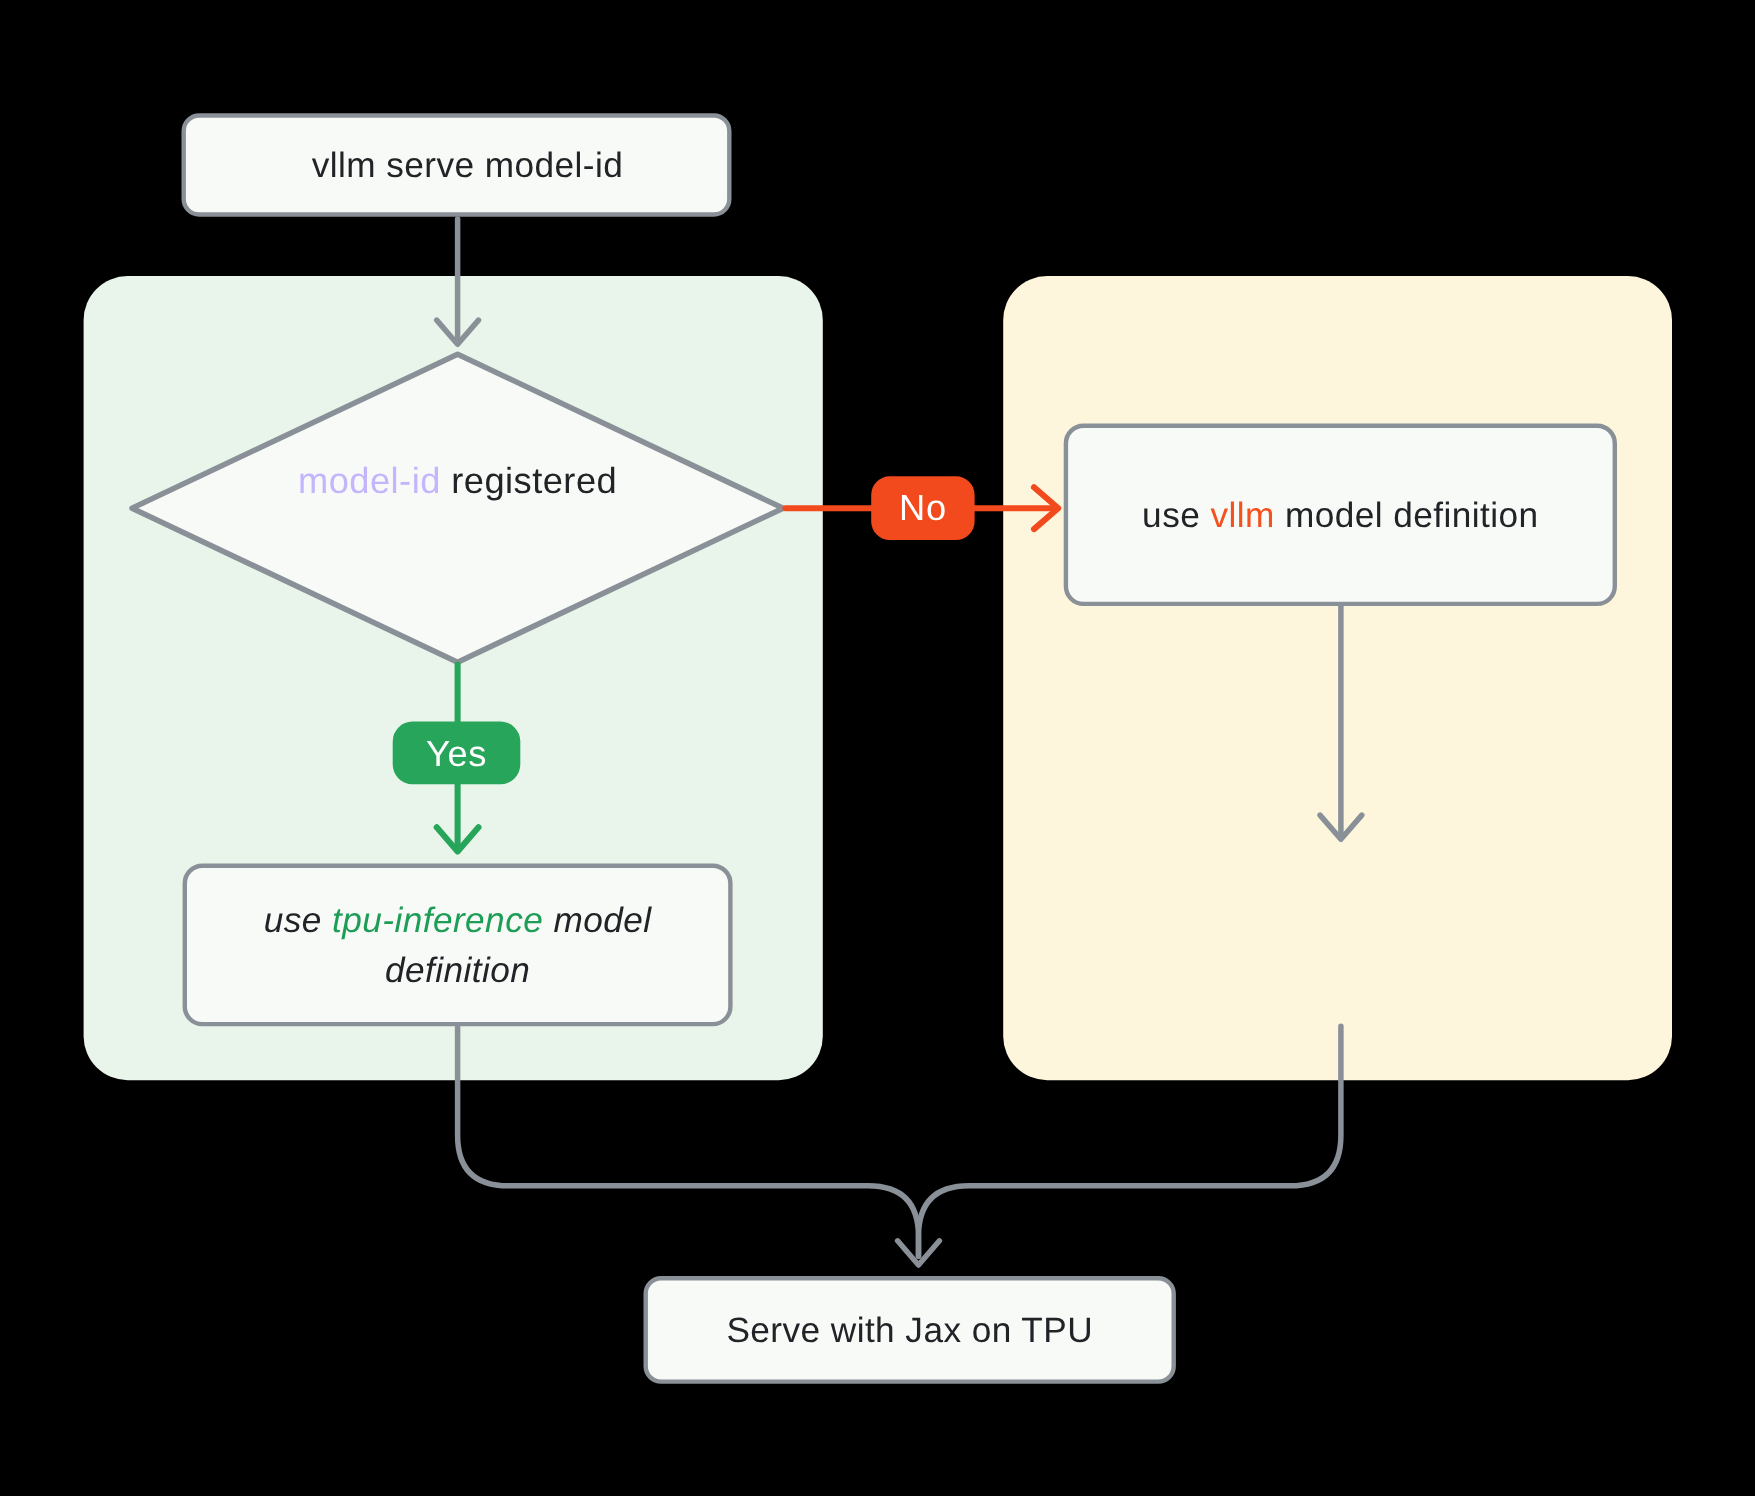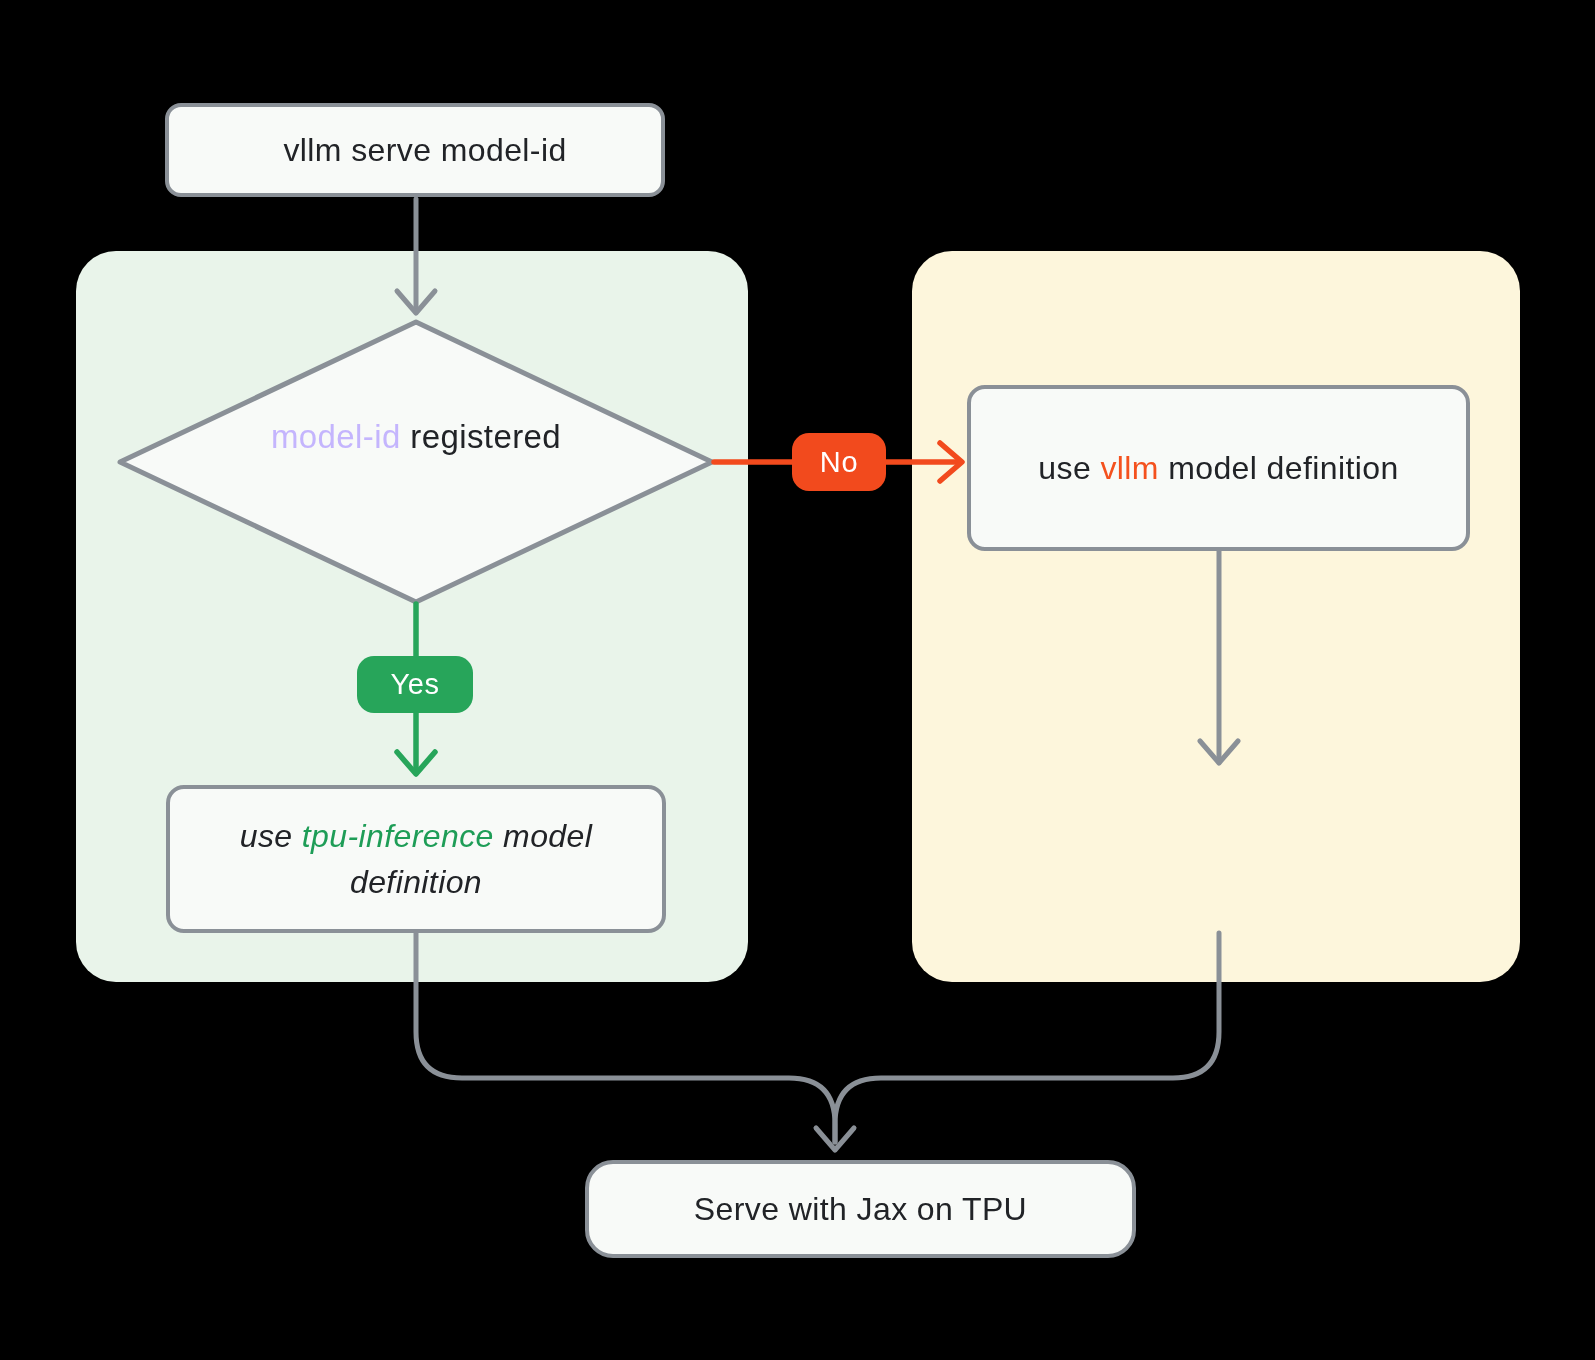--- a/index.html
+++ b/index.html
@@ -24,35 +24,35 @@
     border: 4.5px solid #8A9097;
     border-radius: 18px;
     display: flex; align-items: center; justify-content: center;
     text-align: center;
     font-size: 32px; line-height: 46px; letter-spacing: 0.4px;
   }
   .node-start  { left: 165px; top: 103px;  width: 500px; height: 94px;  border-radius: 16px; padding-left: 20px; }
   .node-usetpu { left: 166px; top: 785px;  width: 500px; height: 148px; }
   .node-usevllm{ left: 967px; top: 385px;  width: 503px; height: 166px; }
   .node-torchax{ left: 967px; top: 786px;  width: 503px; height: 147px; }
-  .node-serve  { left: 585px; top: 1160px; width: 551px; height: 98px;  border-radius: 28px; }
+  .node-serve  { left: 585px; top: 1160px; width: 484px; height: 98px;  border-radius: 16px; }
 
   .decision-text {
     position: absolute; left: 166px; top: 413px; width: 500px;
     text-align: center; font-size: 33px; line-height: 48px; letter-spacing: 0.4px;
   }
   .line { display: block; }
 
   .badge {
     position: absolute;
     display: flex; align-items: center; justify-content: center;
-    color: #FFFFFF; font-size: 29px; letter-spacing: 0.6px;
+    color: #FFFFFF; font-size: 33px; letter-spacing: 0.6px;
     border-radius: 17px;
   }
-  .badge-yes { left: 357px; top: 656px; width: 116px; height: 57px; background: #27A55A; }
+  .badge-yes { left: 357px; top: 656px; width: 116px; height: 57px; background: #27A55A; border-radius: 18px; }
   .badge-no  { left: 792px; top: 433px; width: 94px;  height: 58px; background: #F24A1D; }
 
   .t-blue   { color: #c4b5fd; white-space: nowrap; }
   .t-green  { color: #1E9D57; white-space: nowrap; }
   .t-orange { color: #F4511E; white-space: nowrap; }
   .inner-pad { padding: 0 20px; font-style: italic; }
 </style>
 </head>
 <body>
 

